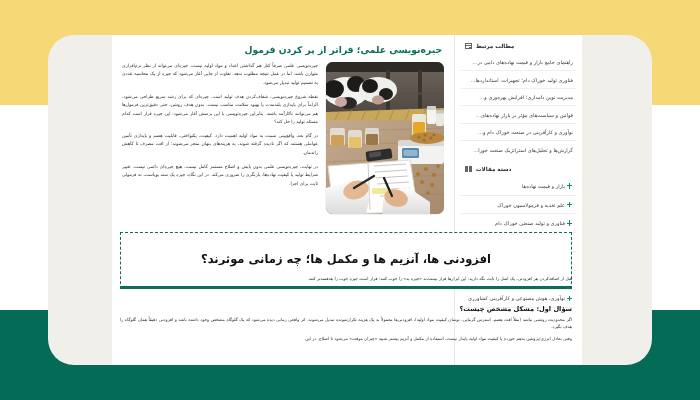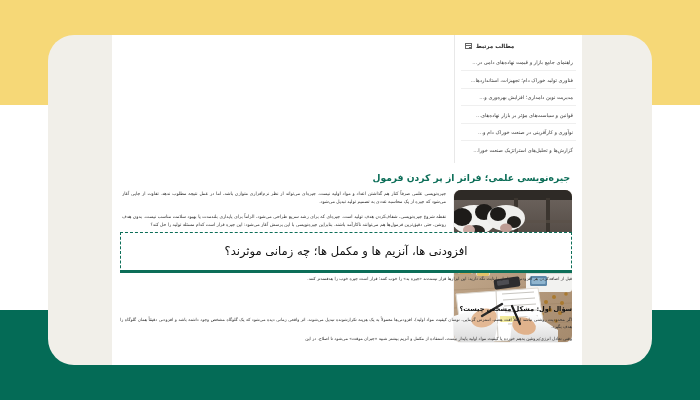--- a/index.html
+++ b/index.html
@@ -27,21 +27,21 @@
   .cream-card{
     position:absolute;left:48px;top:35px;width:604px;height:330px;
     background:#f1efe9;border-radius:26px;
   }
   
   .sheet{
     position:absolute;left:112px;top:35px;width:470px;height:330px;
     background:#ffffff;overflow:hidden;
   }
   .sheet-inner{
-    position:absolute;inset:0;display:flex;flex-direction:column;
+    position:absolute;inset:0;display:flex;flex-direction:row;
   }
   
   .sidebar{
     width:128px;flex:0 0 128px;
     background:#ffffff;
     border-left:1px solid #e8e8e8;
     padding:4px 6px 0 6px;
     box-sizing:border-box;
     overflow:hidden;
   }
@@ -128,21 +128,21 @@
   
   .highlight{
     position:absolute;left:8px;top:197px;width:452px;
     box-sizing:border-box;
     border:1.4px dashed #0c6e58;border-bottom:3px solid #0c6e58;
     background:#ffffff;
     padding:7px 10px 8px 10px;
     text-align:center;
   }
   .highlight h2{
-    margin:4px;font-size:11.5px;font-weight:normal;color:#111111;
+    margin:12px;font-size:11.5px;font-weight:bold;color:#111111;
     line-height:1.25;direction:rtl;
   }
   .after-box{
     position:absolute;left:8px;top:240px;width:452px;
   }
   .q-head{
     font-size:6.6px;font-weight:bold;color:#111;text-align:right;
     margin:22px 0 3px 0;direction:rtl;
   }
   .small-para{

